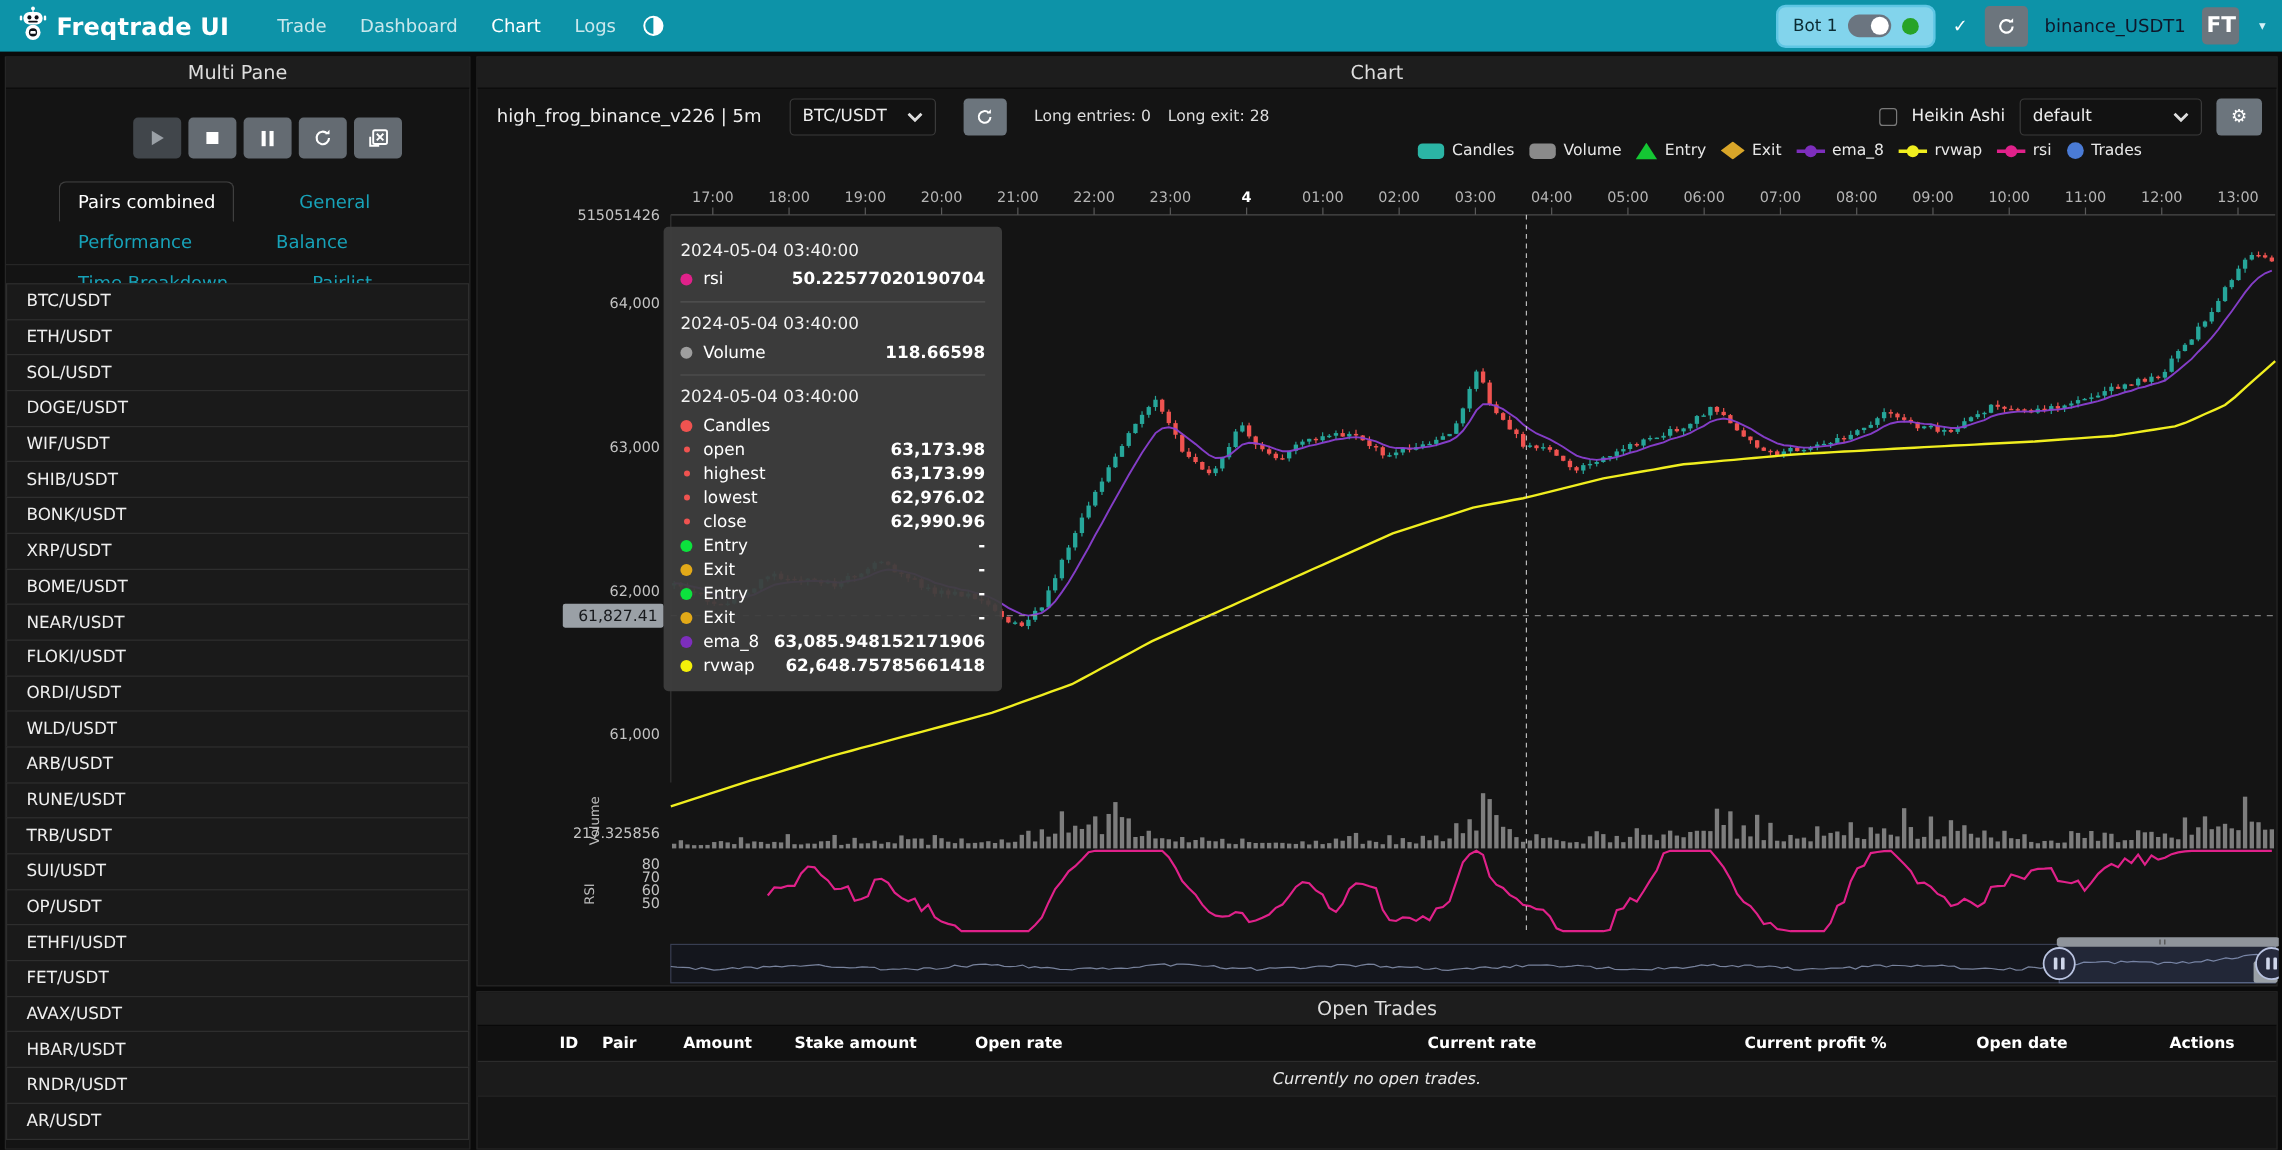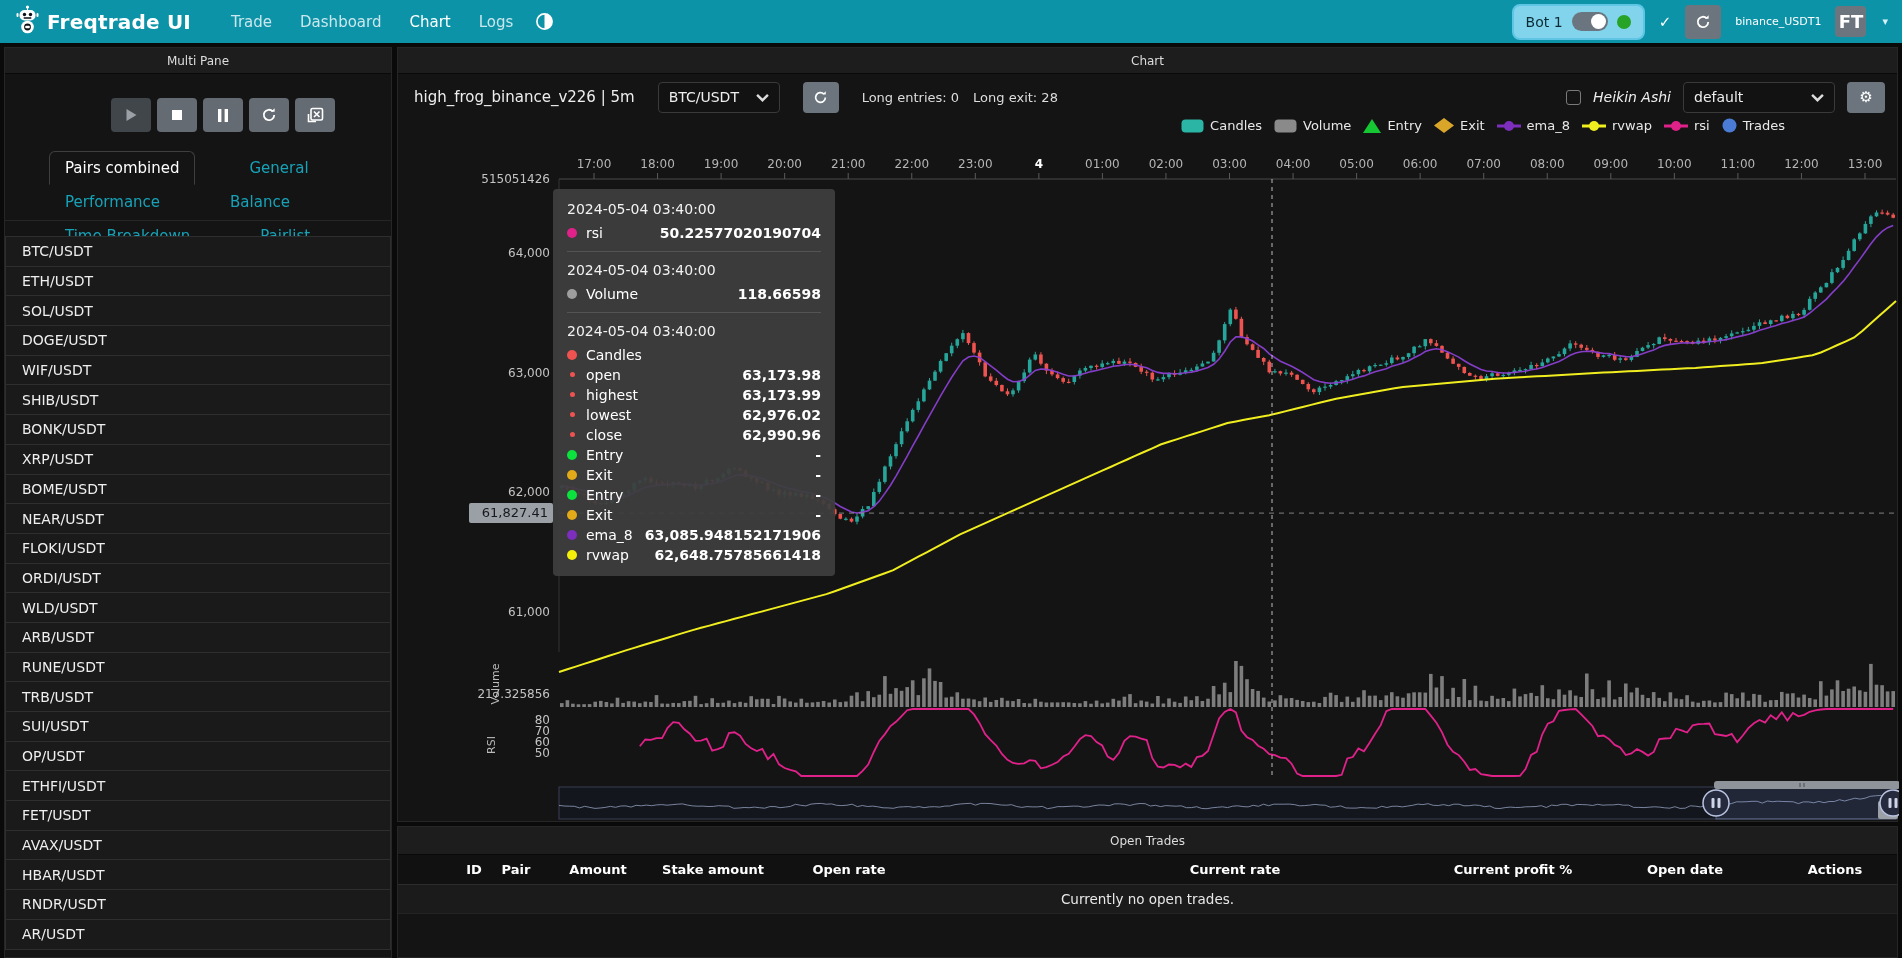--- a/index.html
+++ b/index.html
@@ -17,28 +17,28 @@
   .bot-pill { background:#82d4ec; border:2px solid #5ec6e4; border-radius:8px; height:36px;
     display:flex; align-items:center; gap:9px; padding:0 12px; cursor:pointer; }
   .bot-pill-label { color:#0b2b33; font-size:14px; }
   .toggle { width:36px; height:19px; background:#6b7580; border-radius:10px; position:relative; }
   .toggle .knob { position:absolute; right:2px; top:2px; width:15px; height:15px; border-radius:50%; background:#fff; }
   .status-dot { width:14px; height:14px; border-radius:50%; background:#27a327; }
   .check { color:#fff; font-size:15px; }
   .icon-btn { background:#6c757d; border:none; border-radius:4px; color:#fff;
     display:flex; align-items:center; justify-content:center; cursor:pointer; }
   .nav-refresh { width:36px; height:34px; }
-  .bot-name { font-size:11px; color:#ffffff; }
+  .bot-name { font-size:15px; color:#0f172a; }
   .avatar { width:31px; height:31px; background:#6c757d; color:#fff; border-radius:4px;
     display:flex; align-items:center; justify-content:center; font-size:18px; font-weight:bold; }
   .caret { color:#d6f2f8; font-size:11px; margin-left:2px; }
   
   .card { position:absolute; background:#141414; border:1px solid #262626; }
   .card-header { height:26px; background:#1d1d1d; border-bottom:1px solid #090909;
-    display:flex; align-items:center; justify-content:center; font-size:12px; color:#ddd; }
+    display:flex; align-items:center; justify-content:center; font-size:16px; color:#ddd; }
   
   #left-card { left:4px; top:47px; width:388px; height:911px; }
   .controls { position:absolute; top:50px; left:0; width:100%; display:flex; justify-content:center;
     transform:translateX(25px); gap:6px; }
   .ctl-btn { width:40px; height:34px; border-radius:4px; background:#646b72; color:#fff;
     display:flex; align-items:center; justify-content:center; border:none; cursor:pointer; font-size:14px; }
   .ctl-btn.disabled { background:#41464b; color:#8d949a; }
   .tabs { position:absolute; top:103px; left:6px; width:376px; display:flex; flex-wrap:wrap; }
   .tab { font-size:15px; color:#17a2b8; padding:7px 15px; cursor:pointer; border:1px solid transparent;margin-left:38px; }
   .tab.active { color:#fff; border:1px solid #3f3f3f; border-bottom-color:transparent; border-radius:6px 6px 0 0; }
@@ -51,21 +51,21 @@
   .chart-toolbar { position:absolute; top:26px; left:0; width:100%; height:46px;
     display:flex; align-items:center; padding:0 12px; gap:23px; }
   .strategy { font-size:15px; color:#eee; margin-left:4px; }
   .select { background:#121212; border:1px solid #3a3a3a; border-radius:4px; height:31px;
     display:flex; align-items:center; justify-content:space-between; padding:0 10px; font-size:14px;
     color:#eee; cursor:pointer; gap:10px; }
   .chev { width:13px; height:9px; }
   .entries-label { font-size:13px; color:#ddd; display:flex; gap:14px; }
   .toolbar-right { margin-left:auto; display:flex; align-items:center; gap:12px; }
   .checkbox { width:15px; height:15px; border:1px solid #7a7a7a; border-radius:3px; background:transparent; cursor:pointer; }
-  .heikin-label { font-size:14px; color:#eee;font-style:italic; }
+  .heikin-label { font-size:14px; color:#eee; }
   .legend { position:absolute; top:70px; right:112px; display:flex; align-items:center; gap:12px; }
   .legend-item { display:flex; align-items:center; gap:6px; font-size:13px; color:#e8e8e8; cursor:pointer; }
   .chart-area { position:absolute; top:96px; left:0; width:1501px; height:679px; }
   .chart-area svg { position:absolute; left:0; top:0; }
   
   .tooltip { position:absolute; left:155px; top:45px; width:282px; background:rgba(62,62,62,.94);
     border-radius:4px; padding:12px 14px 10px 14px; z-index:5; }
   .tt-section { padding-top:10px; margin-top:10px; border-top:1px solid rgba(255,255,255,.13); }
   .tt-section:first-child { padding-top:0; margin-top:0; border-top:none; }
   .tt-time { font-size:14px; color:#f2f2f2; margin-bottom:7px; }
@@ -74,21 +74,21 @@
   .tt-dot.small { width:5px; height:5px; margin-left:3px; margin-right:11px; }
   .tt-label { flex:1; }
   .tt-value { font-weight:bold; white-space:nowrap; }
   
   #trades-card { left:397px; top:826px; width:1501px; height:132px; }
   .trades-header-row { position:absolute; top:28px; left:0; width:100%; height:30px;
     background:#111; border-bottom:1px solid #2c2c2c; }
   .col-h { position:absolute; top:7px; transform:translateX(-50%); font-size:13px; font-weight:bold; color:#fff; }
   .empty-row { position:absolute; top:58px; left:0; width:100%; height:29px; background:#1b1b1b;
     border-bottom:1px solid #242424; display:flex; align-items:center; justify-content:center;
-    font-size:13.5px; color:#e8e8e8; }
+    font-size:13.5px; color:#e8e8e8;font-style:italic; }
 </style>
 </head>
 <body>
 
 <div class="navbar">
   <div class="brand">
     <span>
       <svg width="27" height="31" viewBox="0 0 27 31">
         <circle cx="13.5" cy="3" r="1.6" fill="#fff"></circle>
           <rect x="13" y="4" width="1" height="2.5" fill="#fff"></rect>

